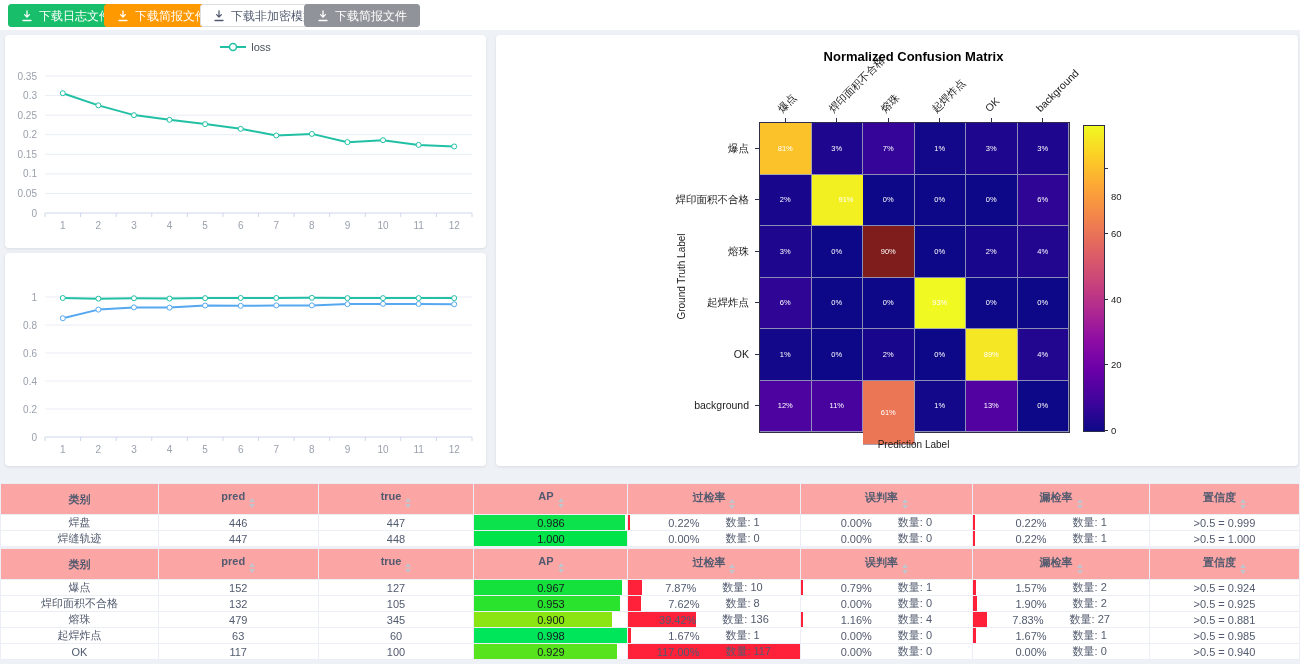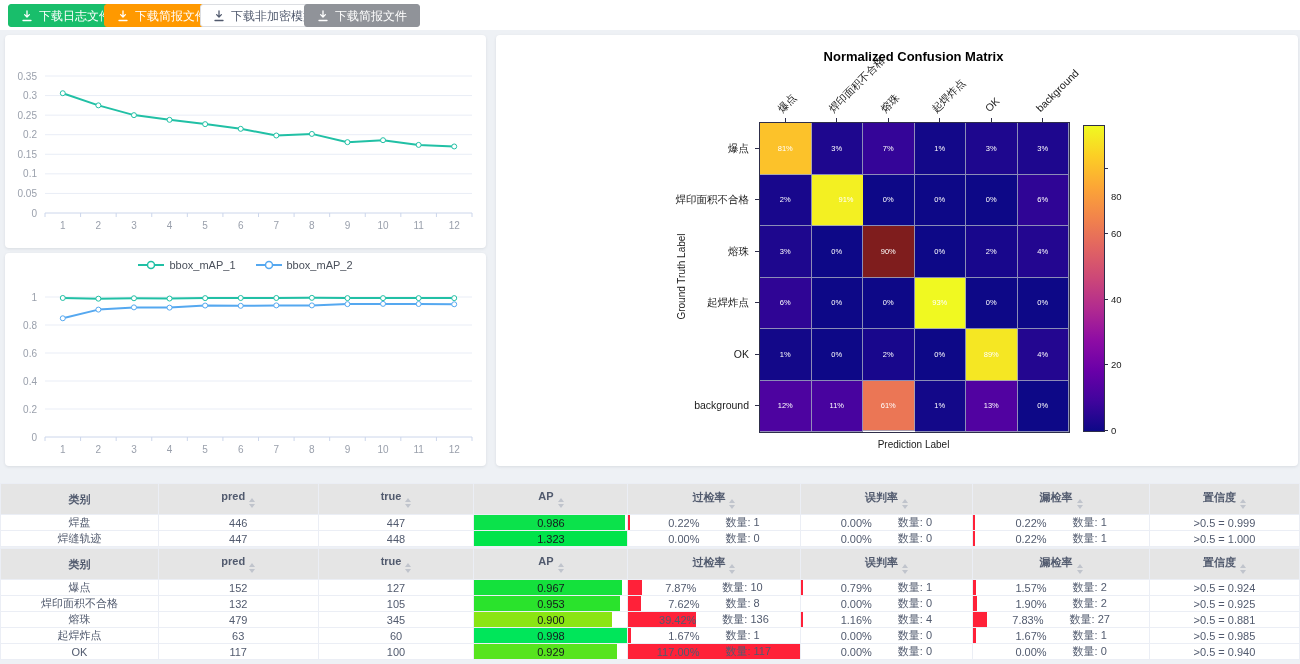--- a/index.html
+++ b/index.html
@@ -49,21 +49,21 @@
     font-size:10px;color:#1a1a1a;transform:rotate(-90deg);}
   #cm-colorbar{position:absolute;left:587px;top:90px;width:20px;height:305px;
     border:1px solid #2e2e4a;}
   .cb-tick{position:absolute;width:4px;height:1px;background:#2e2e4a;}
   .cb-label{position:absolute;font-size:9.5px;color:#1a1a1a;}
   
   .mtable{position:absolute;left:0;width:1300px;border-collapse:collapse;table-layout:fixed;background:#fff;}
   #table1{top:483px;}
   #table2{top:548px;}
   .mtable th{
-    height:30px;background:#e5e5e5;font-size:11px;font-weight:bold;color:#515a6e;
+    height:30px;background:#fca5a5;font-size:11px;font-weight:bold;color:#515a6e;
     border:1px solid #ebeef5;text-align:center;padding:0;margin-top:40px;
   }
   .mtable td{
     height:15px;font-size:11px;color:#515a6e;border:1px solid #ebeef5;
     text-align:center;padding:0;position:relative;overflow:hidden;
   }
   .caret{display:inline-flex;flex-direction:column;margin-left:4px;vertical-align:-2px;}
   .caret i{display:block;width:0;height:0;border-left:3.5px solid transparent;border-right:3.5px solid transparent;}
   .caret .up{border-bottom:4px solid #c0c4cc;margin-bottom:2px;}
   .caret .down{border-top:4px solid #c0c4cc;}
@@ -96,20 +96,29 @@
   </button>
   <button class="tb-btn" style="left: 304px; background: rgb(144, 147, 153); color: rgb(255, 255, 255); border: 1px solid rgb(144, 147, 153);">
     <svg width="12" height="12" viewBox="0 0 12 12">
         <path d="M6 1 v5.8 M3.6 4.6 L6 7 L8.4 4.6 M2 10.5 h8" stroke="currentColor" stroke-width="1.3" fill="none" stroke-linecap="round" stroke-linejoin="round"></path>
       </svg>
     <span>下载简报文件</span>
   </button>
 </div>
 
 <div class="card" id="card-loss">
+  <div class="legend-row" id="legend-loss">
+      <div class="legend-item">
+        <svg width="26" height="10">
+          <line x1="0" y1="5" x2="26" y2="5" stroke="#21c0a5" stroke-width="2"></line>
+          <circle cx="13" cy="5" r="3.5" fill="#fff" stroke="#21c0a5" stroke-width="1.5"></circle>
+        </svg>
+        <span>loss</span>
+      </div>
+    </div>
   <svg id="svg-loss" width="481" height="213">
       <text x="32" y="181.5" text-anchor="end" font-size="10" fill="#9aa0ac">0</text>
       <line x1="40" y1="158.42857142857142" x2="467" y2="158.42857142857142" stroke="#e9edf6" stroke-width="1"></line>
       <text x="32" y="161.92857142857142" text-anchor="end" font-size="10" fill="#9aa0ac">0.05</text>
       <line x1="40" y1="138.85714285714286" x2="467" y2="138.85714285714286" stroke="#e9edf6" stroke-width="1"></line>
       <text x="32" y="142.35714285714286" text-anchor="end" font-size="10" fill="#9aa0ac">0.1</text>
       <line x1="40" y1="119.28571428571428" x2="467" y2="119.28571428571428" stroke="#e9edf6" stroke-width="1"></line>
       <text x="32" y="122.78571428571428" text-anchor="end" font-size="10" fill="#9aa0ac">0.15</text>
       <line x1="40" y1="99.71428571428571" x2="467" y2="99.71428571428571" stroke="#e9edf6" stroke-width="1"></line>
       <text x="32" y="103.21428571428571" text-anchor="end" font-size="10" fill="#9aa0ac">0.2</text>
@@ -155,36 +164,20 @@
       <circle cx="271.2916666666667" cy="100.49714285714286" r="2.5" fill="#fff" stroke="#21c0a5" stroke-width="1"></circle>
       <circle cx="306.875" cy="98.93142857142857" r="2.5" fill="#fff" stroke="#21c0a5" stroke-width="1"></circle>
       <circle cx="342.45833333333337" cy="107.15142857142857" r="2.5" fill="#fff" stroke="#21c0a5" stroke-width="1"></circle>
       <circle cx="378.0416666666667" cy="105.19428571428571" r="2.5" fill="#fff" stroke="#21c0a5" stroke-width="1"></circle>
       <circle cx="413.625" cy="109.89142857142856" r="2.5" fill="#fff" stroke="#21c0a5" stroke-width="1"></circle>
       <circle cx="449.20833333333337" cy="111.45714285714286" r="2.5" fill="#fff" stroke="#21c0a5" stroke-width="1"></circle>
     </svg>
 </div>
 
 <div class="card" id="card-map">
-  <div class="legend-row" id="legend-map">
-      <div class="legend-item">
-        <svg width="26" height="10">
-          <line x1="0" y1="5" x2="26" y2="5" stroke="#21c0a5" stroke-width="2"></line>
-          <circle cx="13" cy="5" r="3.5" fill="#fff" stroke="#21c0a5" stroke-width="1.5"></circle>
-        </svg>
-        <span>bbox_mAP_1</span>
-      </div>
-      <div class="legend-item">
-        <svg width="26" height="10">
-          <line x1="0" y1="5" x2="26" y2="5" stroke="#55a8f0" stroke-width="2"></line>
-          <circle cx="13" cy="5" r="3.5" fill="#fff" stroke="#55a8f0" stroke-width="1.5"></circle>
-        </svg>
-        <span>bbox_mAP_2</span>
-      </div>
-    </div>
   <svg id="svg-map" width="481" height="213">
       <text x="32" y="187.5" text-anchor="end" font-size="10" fill="#9aa0ac">0</text>
       <line x1="40" y1="156" x2="467" y2="156" stroke="#e9edf6" stroke-width="1"></line>
       <text x="32" y="159.5" text-anchor="end" font-size="10" fill="#9aa0ac">0.2</text>
       <line x1="40" y1="128" x2="467" y2="128" stroke="#e9edf6" stroke-width="1"></line>
       <text x="32" y="131.5" text-anchor="end" font-size="10" fill="#9aa0ac">0.4</text>
       <line x1="40" y1="100" x2="467" y2="100" stroke="#e9edf6" stroke-width="1"></line>
       <text x="32" y="103.5" text-anchor="end" font-size="10" fill="#9aa0ac">0.6</text>
       <line x1="40" y1="72" x2="467" y2="72" stroke="#e9edf6" stroke-width="1"></line>
       <text x="32" y="75.5" text-anchor="end" font-size="10" fill="#9aa0ac">0.8</text>
@@ -301,21 +294,21 @@
       <div class="cm-cell" style="left: 206px; top: 154.5px; width: 51.5px; height: 51.5px; background: rgb(13, 8, 135);">0%</div>
       <div class="cm-cell" style="left: 257.5px; top: 154.5px; width: 51.5px; height: 51.5px; background: rgb(13, 8, 135);">0%</div>
       <div class="cm-cell" style="left: 0px; top: 206px; width: 51.5px; height: 51.5px; background: rgb(19, 8, 137);">1%</div>
       <div class="cm-cell" style="left: 51.5px; top: 206px; width: 51.5px; height: 51.5px; background: rgb(13, 8, 135);">0%</div>
       <div class="cm-cell" style="left: 103px; top: 206px; width: 51.5px; height: 51.5px; background: rgb(24, 7, 140);">2%</div>
       <div class="cm-cell" style="left: 154.5px; top: 206px; width: 51.5px; height: 51.5px; background: rgb(13, 8, 135);">0%</div>
       <div class="cm-cell" style="left: 206px; top: 206px; width: 51.5px; height: 51.5px; background: rgb(245, 231, 35);">89%</div>
       <div class="cm-cell" style="left: 257.5px; top: 206px; width: 51.5px; height: 51.5px; background: rgb(35, 6, 144);">4%</div>
       <div class="cm-cell" style="left: 0px; top: 257.5px; width: 51.5px; height: 51.5px; background: rgb(77, 3, 160);">12%</div>
       <div class="cm-cell" style="left: 51.5px; top: 257.5px; width: 51.5px; height: 51.5px; background: rgb(72, 3, 159);">11%</div>
-      <div class="cm-cell" style="left: 103px; top: 257.5px; width: 51.5px; height: 50px; background: rgb(235, 118, 85);">61%</div>
+      <div class="cm-cell" style="left: 103px; top: 257.5px; width: 51.5px; height: 64px; background: rgb(235, 118, 85);">61%</div>
       <div class="cm-cell" style="left: 154.5px; top: 257.5px; width: 51.5px; height: 51.5px; background: rgb(19, 8, 137);">1%</div>
       <div class="cm-cell" style="left: 206px; top: 257.5px; width: 51.5px; height: 51.5px; background: rgb(81, 2, 161);">13%</div>
       <div class="cm-cell" style="left: 257.5px; top: 257.5px; width: 51.5px; height: 51.5px; background: rgb(13, 8, 135);">0%</div>
     </div>
   <div id="cm-colorbar" style="background: linear-gradient(to top, rgb(13, 8, 135) 0%, rgb(65, 4, 157) 10%, rgb(106, 0, 168) 20%, rgb(143, 13, 164) 30%, rgb(177, 42, 144) 40%, rgb(204, 71, 120) 50%, rgb(225, 100, 98) 60%, rgb(242, 132, 75) 70%, rgb(252, 166, 54) 80%, rgb(252, 206, 37) 90%, rgb(240, 249, 33) 100%);"></div>
   <div id="cm-cbticks">
       <div class="cb-tick" style="left: 608px; top: 395px;"></div>
       <div class="cb-label" style="left: 615px; top: 390px;">0</div>
       <div class="cb-tick" style="left: 608px; top: 329.409px;"></div>
       <div class="cb-label" style="left: 615px; top: 324.409px;">20</div>
@@ -405,21 +398,21 @@
           </div>
         </td>
         <td>&gt;0.5 = 0.999</td>
       </tr>
       <tr>
         <td>焊缝轨迹</td>
         <td>447</td>
         <td>448</td>
         <td>
           <div class="bar" style="width: 100%; background: rgb(0, 228, 74);"></div>
-          <div class="cell-txt">1.323</div>
+          <div class="cell-txt">1.000</div>
         </td>
         <td>
           <div class="bar" style="background: rgb(255, 33, 57); width: 0%;"></div>
           <div class="rate-wrap">
             <span>0.00%</span>
             <span>数量: 0</span>
           </div>
         </td>
         <td>
           <div class="bar" style="background: rgb(255, 33, 57); width: 0%;"></div>

